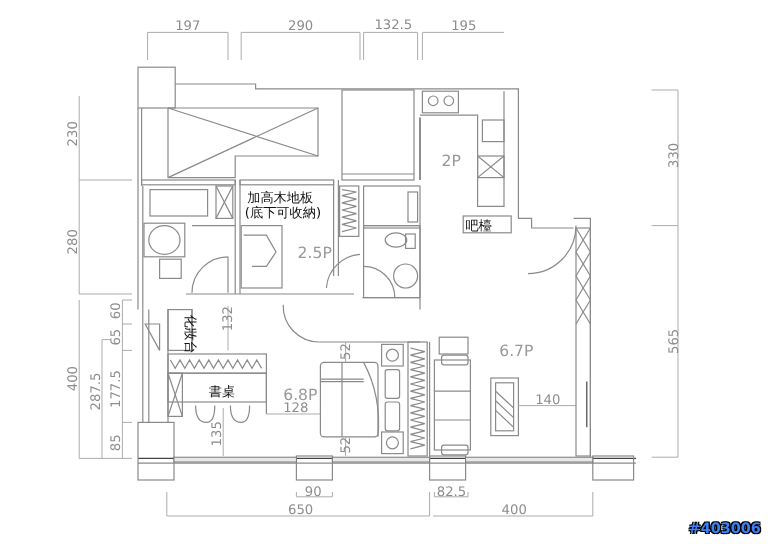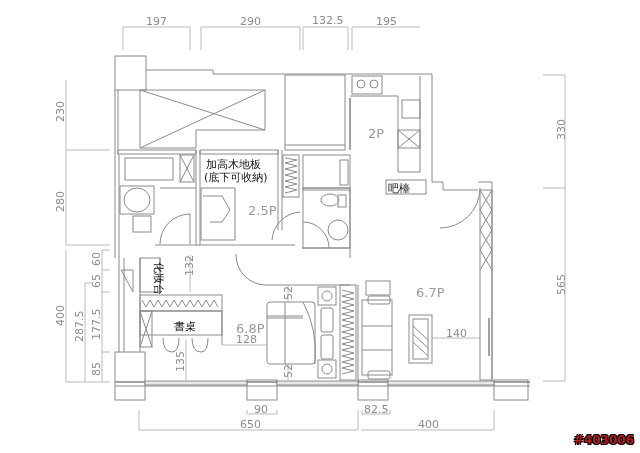--- a/index.html
+++ b/index.html
@@ -5,21 +5,21 @@
   html, body { margin: 0; padding: 0; background: #ffffff; }
   body { width: 640px; height: 453px; position: relative; overflow: hidden; font-family: "Liberation Sans", sans-serif; }
   svg { position: absolute; left: 0; top: 0; }
   .w { stroke: #8a8a8a; stroke-width: 1; fill: none; }
   .wd { stroke: #444; stroke-width: 1; fill: none; }
   .dim { stroke: #a8a8a8; stroke-width: 0.8; fill: none; }
   .dimtxt { fill: #8c8c8c; font-family: "DejaVu Sans", sans-serif; font-size: 11px; }
   .room { fill: #999; font-family: "DejaVu Sans", sans-serif; font-size: 13px; }
   .cn { fill: #111; font-family: "DejaVu Sans", sans-serif; font-size: 11px; }
   .win { stroke: #777; stroke-width: 0.8; fill: #e8e8e8; }
-  .id { position: absolute; right: 6px; bottom: 6px; font-family: "DejaVu Sans", sans-serif; font-size: 12px; font-weight: bold; color: #b91c1c; text-shadow: -1px -1px 0 #000, 1px -1px 0 #000, -1px 1px 0 #000, 1px 1px 0 #000; margin-top: 32px; }
+  .id { position: absolute; right: 6px; bottom: 6px; font-family: "DejaVu Sans", sans-serif; font-size: 12px; font-weight: bold; color: #3b82f6; text-shadow: -1px -1px 0 #000, 1px -1px 0 #000, -1px 1px 0 #000, 1px 1px 0 #000; margin-top: 32px; }
 </style>
 </head>
 <body>
 
 <svg width="640" height="453" viewBox="0 0 640 453">
 
   <g>
     <line class="dim" x1="123" y1="27" x2="190" y2="27"></line>
     <line class="dim" x1="123" y1="27" x2="123" y2="50"></line>
     <line class="dim" x1="190" y1="27" x2="190" y2="50"></line>

